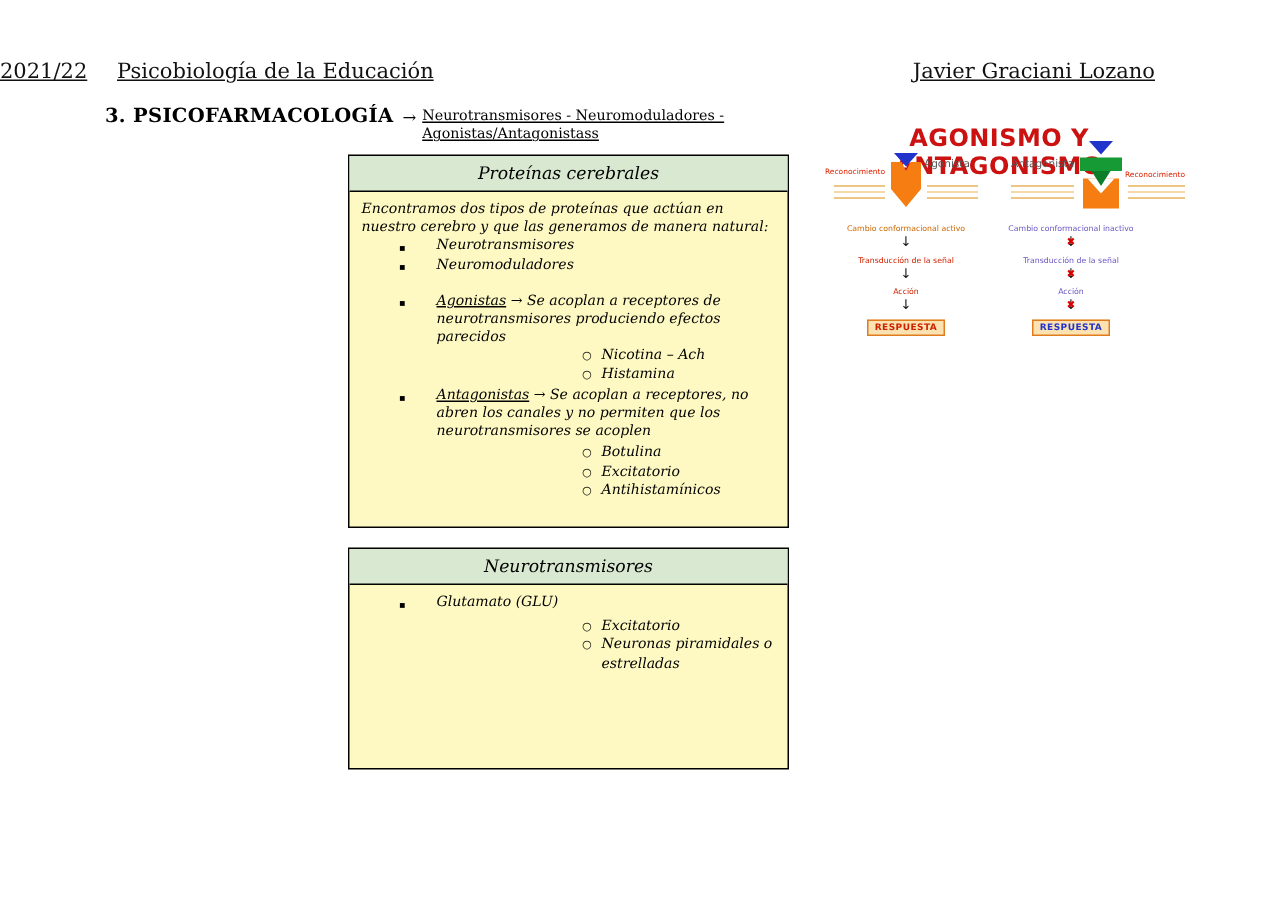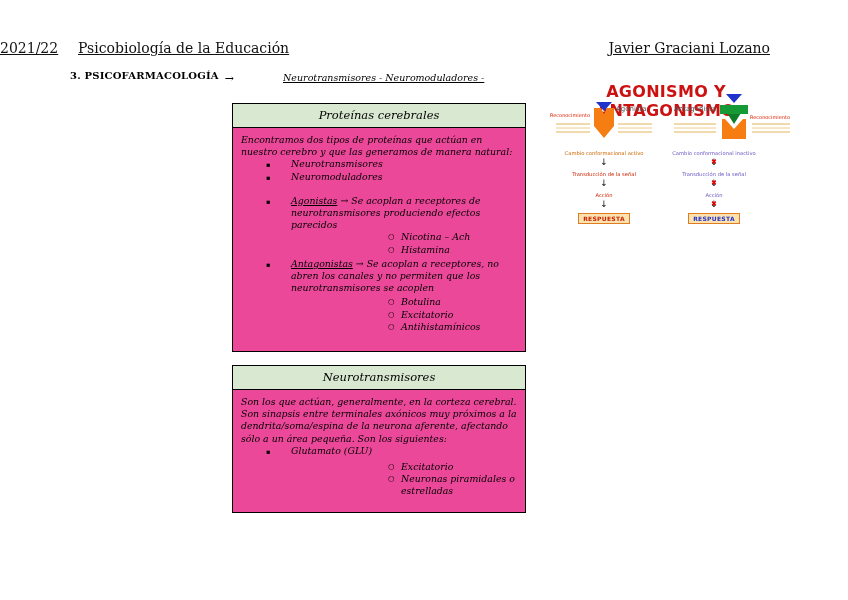--- a/index.html
+++ b/index.html
@@ -7,27 +7,27 @@
         font-family:"DejaVu Serif", serif;color:#000;}
 
   
   .runhead span{position:absolute;top:40px;font-size:14px;color:#111;text-decoration:underline;}
   .rh-left{left:78px;}
   .rh-center{left:0;right:0;text-align:left;}
   .rh-right{right:78px;}
 
   
   .title-row{position:absolute;left:70px;top:70px;display:flex;align-items:flex-start;}
-  .main-title{font-size:10px;font-weight:bold;letter-spacing:.2px;white-space:nowrap;}
+  .main-title{font-size:13px;font-weight:bold;letter-spacing:.2px;white-space:nowrap;}
   .title-arrow{font-size:11px;margin:2px 4px 0 6px;}
-  .subtitle{margin-top:2px;text-align:left;font-style:italic;font-size:9.5px;line-height:1.3;margin-left:45px;}
+  .subtitle{margin-top:2px;text-align:left;font-size:9.5px;line-height:1.3;}
   .subtitle span{display:block;text-decoration:underline;}
 
   
-  .notes-box{position:absolute;left:232px;width:294px;border:1px solid #000;box-sizing:border-box;background:#ec4899;}
+  .notes-box{position:absolute;left:232px;width:294px;border:1px solid #000;box-sizing:border-box;background:#fef9c3;}
   .box-proteinas{top:103px;height:249px;}
   .box-neuro{top:365px;height:148px;}
   .box-header{background:#d9e8d0;border-bottom:1px solid #000;height:23px;line-height:23px;
               text-align:center;font-style:italic;font-size:11.5px;}
   .box-body{padding:6px 8px 4px 8px;font-style:italic;font-size:9.4px;line-height:12.2px;overflow:hidden;}
   .gap{height:12px;}
   .li1{position:relative;padding-left:50px;}
   .li1 .mk{position:absolute;left:25px;top:1px;font-size:6.5px;font-style:normal;}
   .li2{position:relative;padding-left:160px;}
   .li2 .mk{position:absolute;left:147px;top:0;font-size:7.5px;font-style:normal;}
@@ -67,20 +67,21 @@
     <span class="rh-left">Psicobiología de la Educación</span>
     <span class="rh-center">2021/22</span>
     <span class="rh-right">Javier Graciani Lozano</span>
   </div>
 
   <div class="title-row">
     <span class="main-title">3. PSICOFARMACOLOGÍA</span>
     <span class="title-arrow">→</span>
     <span class="subtitle">
       <span>Neurotransmisores - Neuromoduladores -</span>
+      <span>Agonistas/Antagonistass</span>
     </span>
   </div>
 
   <div class="notes-box box-proteinas">
     <div class="box-header">Proteínas cerebrales</div>
     <div class="box-body">
       <div>Encontramos dos tipos de proteínas que actúan en nuestro cerebro y que las generamos de manera natural:</div>
       <div class="li1">
         <span class="mk">▪</span>
         <span>Neurotransmisores</span>
@@ -117,21 +118,20 @@
       <div class="li2">
         <span class="mk">○</span>
         <span>Antihistamínicos</span>
       </div>
     </div>
   </div>
 
   <div class="notes-box box-neuro">
     <div class="box-header">Neurotransmisores</div>
     <div class="box-body">
-      <div>Son los que actúan, generalmente, en la corteza cerebral. Son sinapsis entre terminales axónicos muy próximos a la dendrita/soma/espina de la neurona aferente, afectando sólo a un área pequeña. Son los siguientes:</div>
       <div class="li1">
         <span class="mk">▪</span>
         <span>Glutamato (GLU)</span>
       </div>
       <div class="li2" style="margin-top:4px;">
         <span class="mk">○</span>
         <span>Excitatorio</span>
       </div>
       <div class="li2">
         <span class="mk">○</span>

